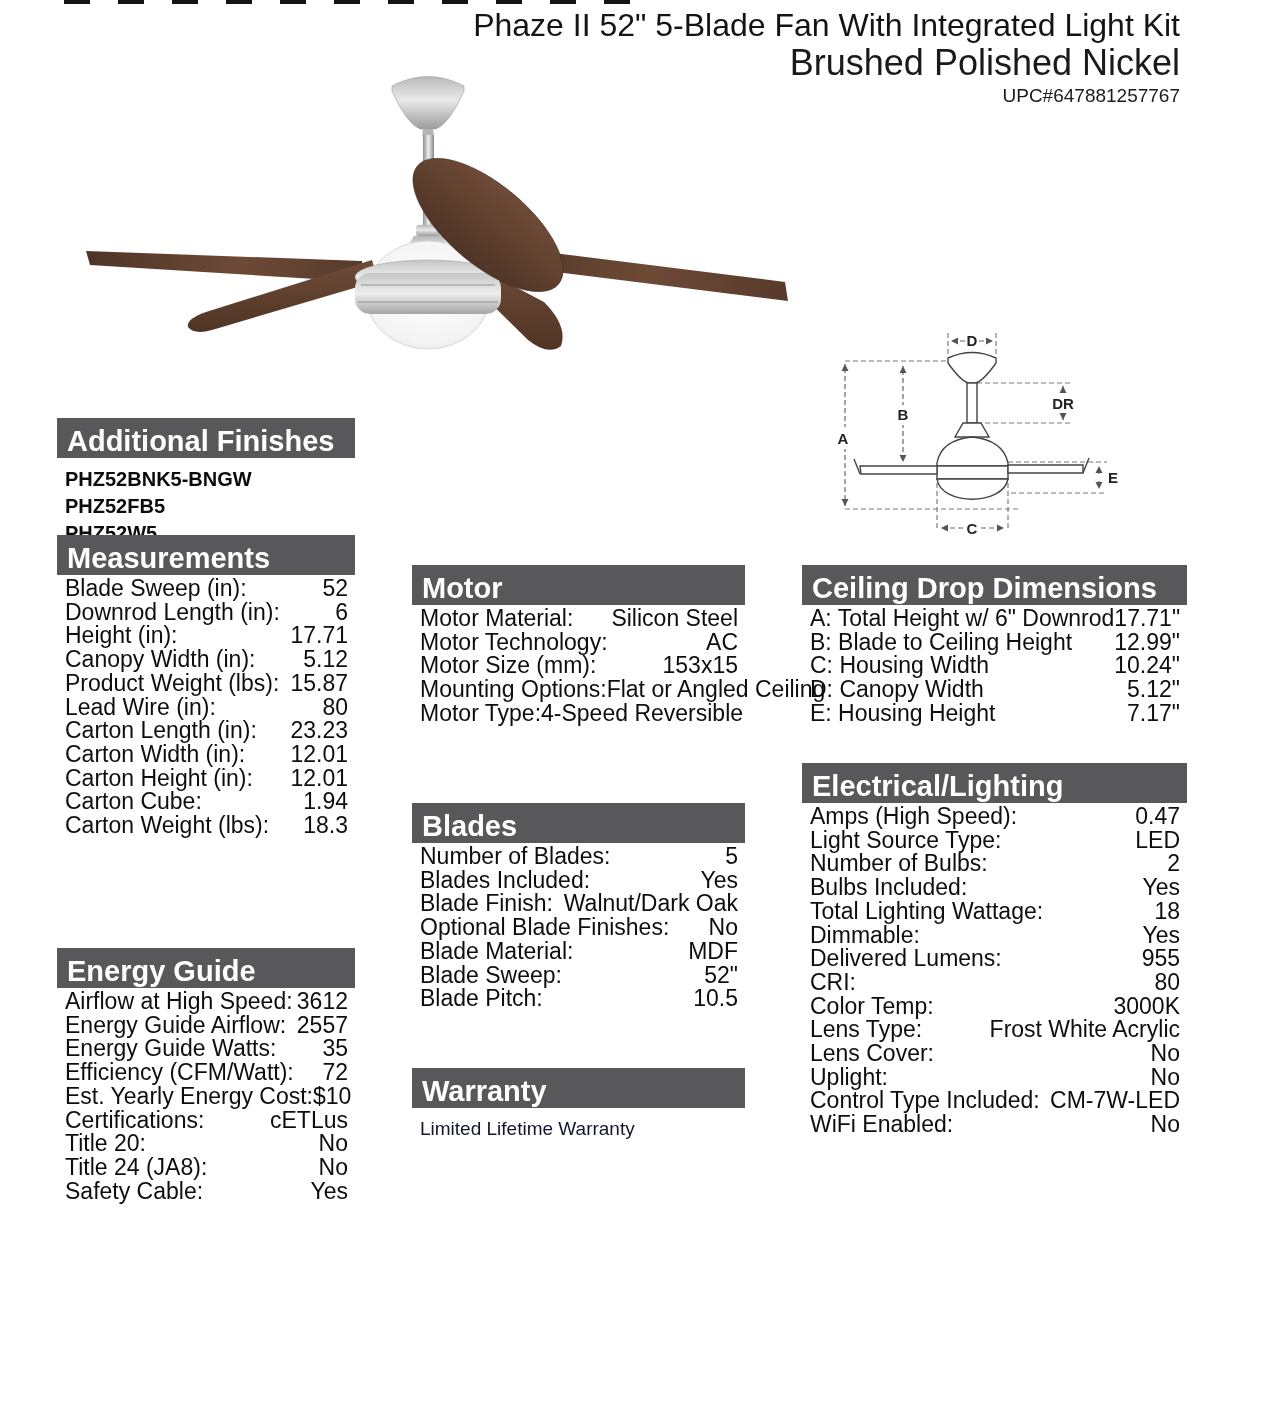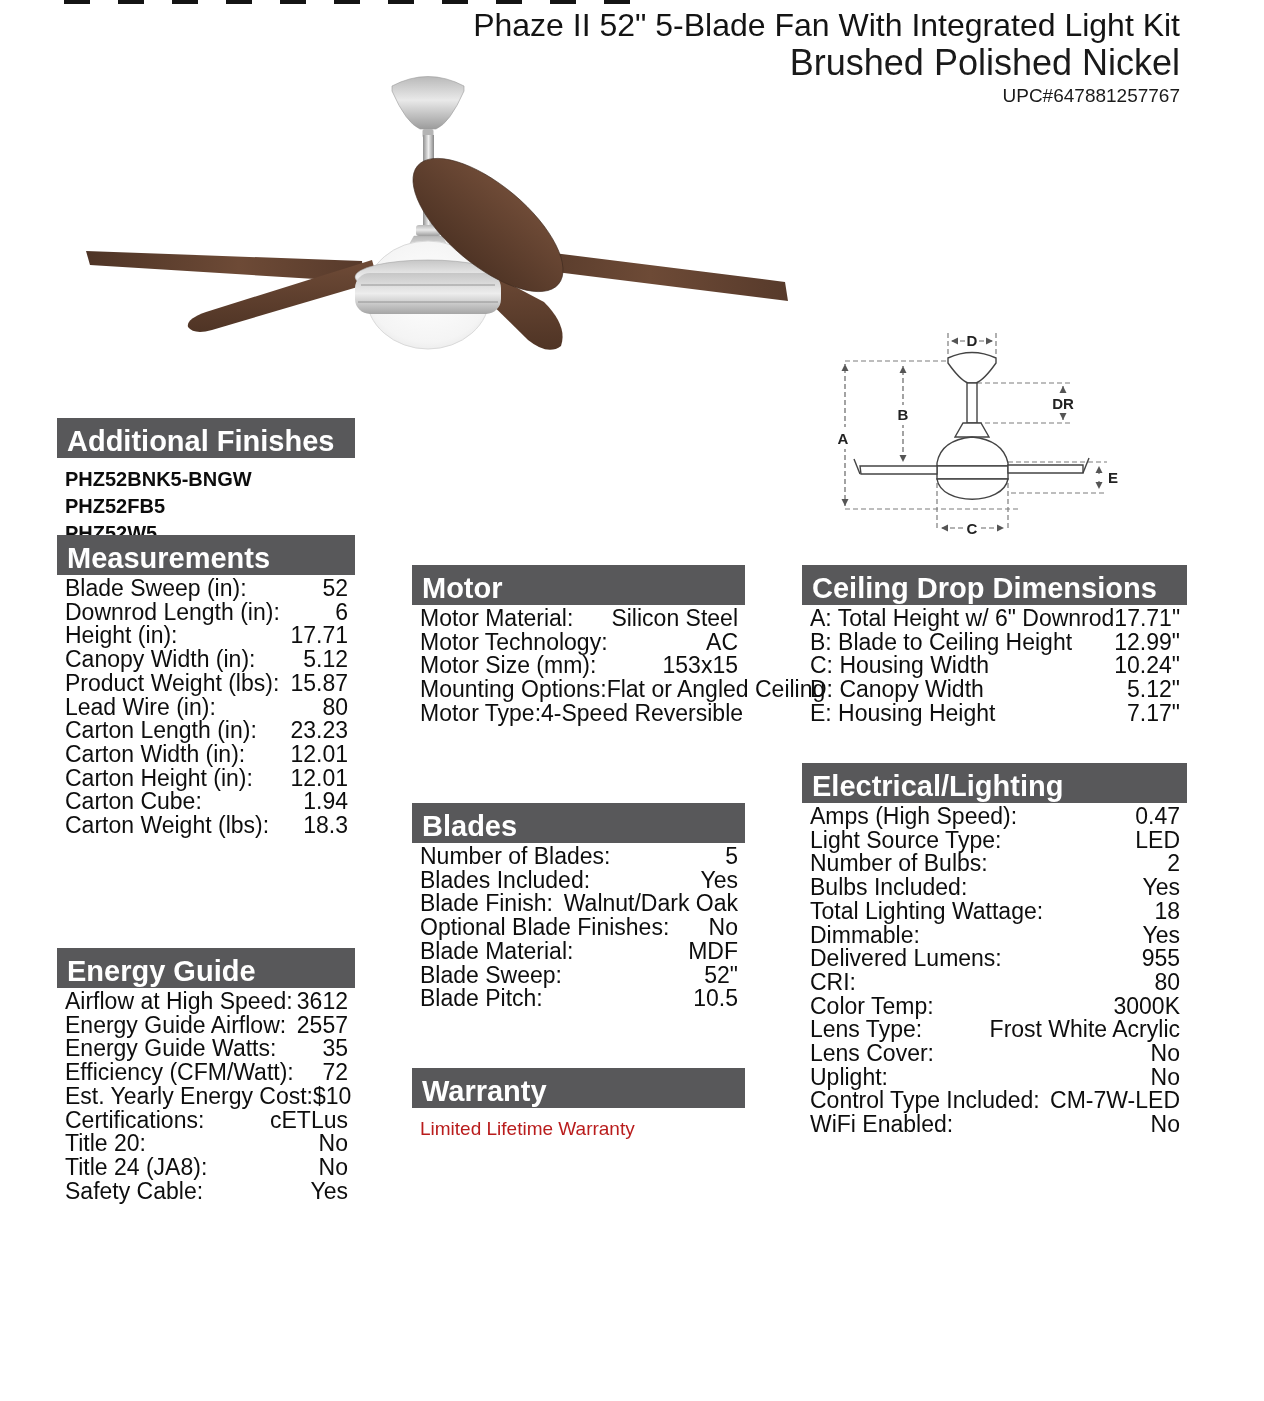--- a/index.html
+++ b/index.html
@@ -24,21 +24,21 @@
   .col-right { left:754px; width:385px;margin-left:48px; }
   .panel-header { background:#58585a; color:#fff; font-weight:bold; font-size:29px;
     height:40px; line-height:46px; padding-left:10px; }
   .rows { padding-top:2px; }
   .spec-row { display:flex; justify-content:space-between; line-height:23.7px;
     font-size:23px; color:#0e0e0e; padding:0 7px 0 8px; }
   .spec-row .lbl { white-space:nowrap; }
   .spec-row .val { white-space:nowrap; text-align:right; }
   .finish-list { padding:8px 0 0 8px; }
   .finish-item { font-weight:bold; font-size:20px; line-height:27px; color:#0c0c0c; }
-  .warranty-text { font-size:19px; padding:10px 0 0 8px; color:#b91c1c; }
+  .warranty-text { font-size:19px; padding:10px 0 0 8px; color:#0f172a; }
 
   svg text { font-family:"Liberation Sans", sans-serif; }
   .dim-label { font-weight:bold; font-size:15px; fill:#222; }
 </style>
 </head>
 <body>
 
 <div class="page">
 
   <div class="top-frags"></div>

